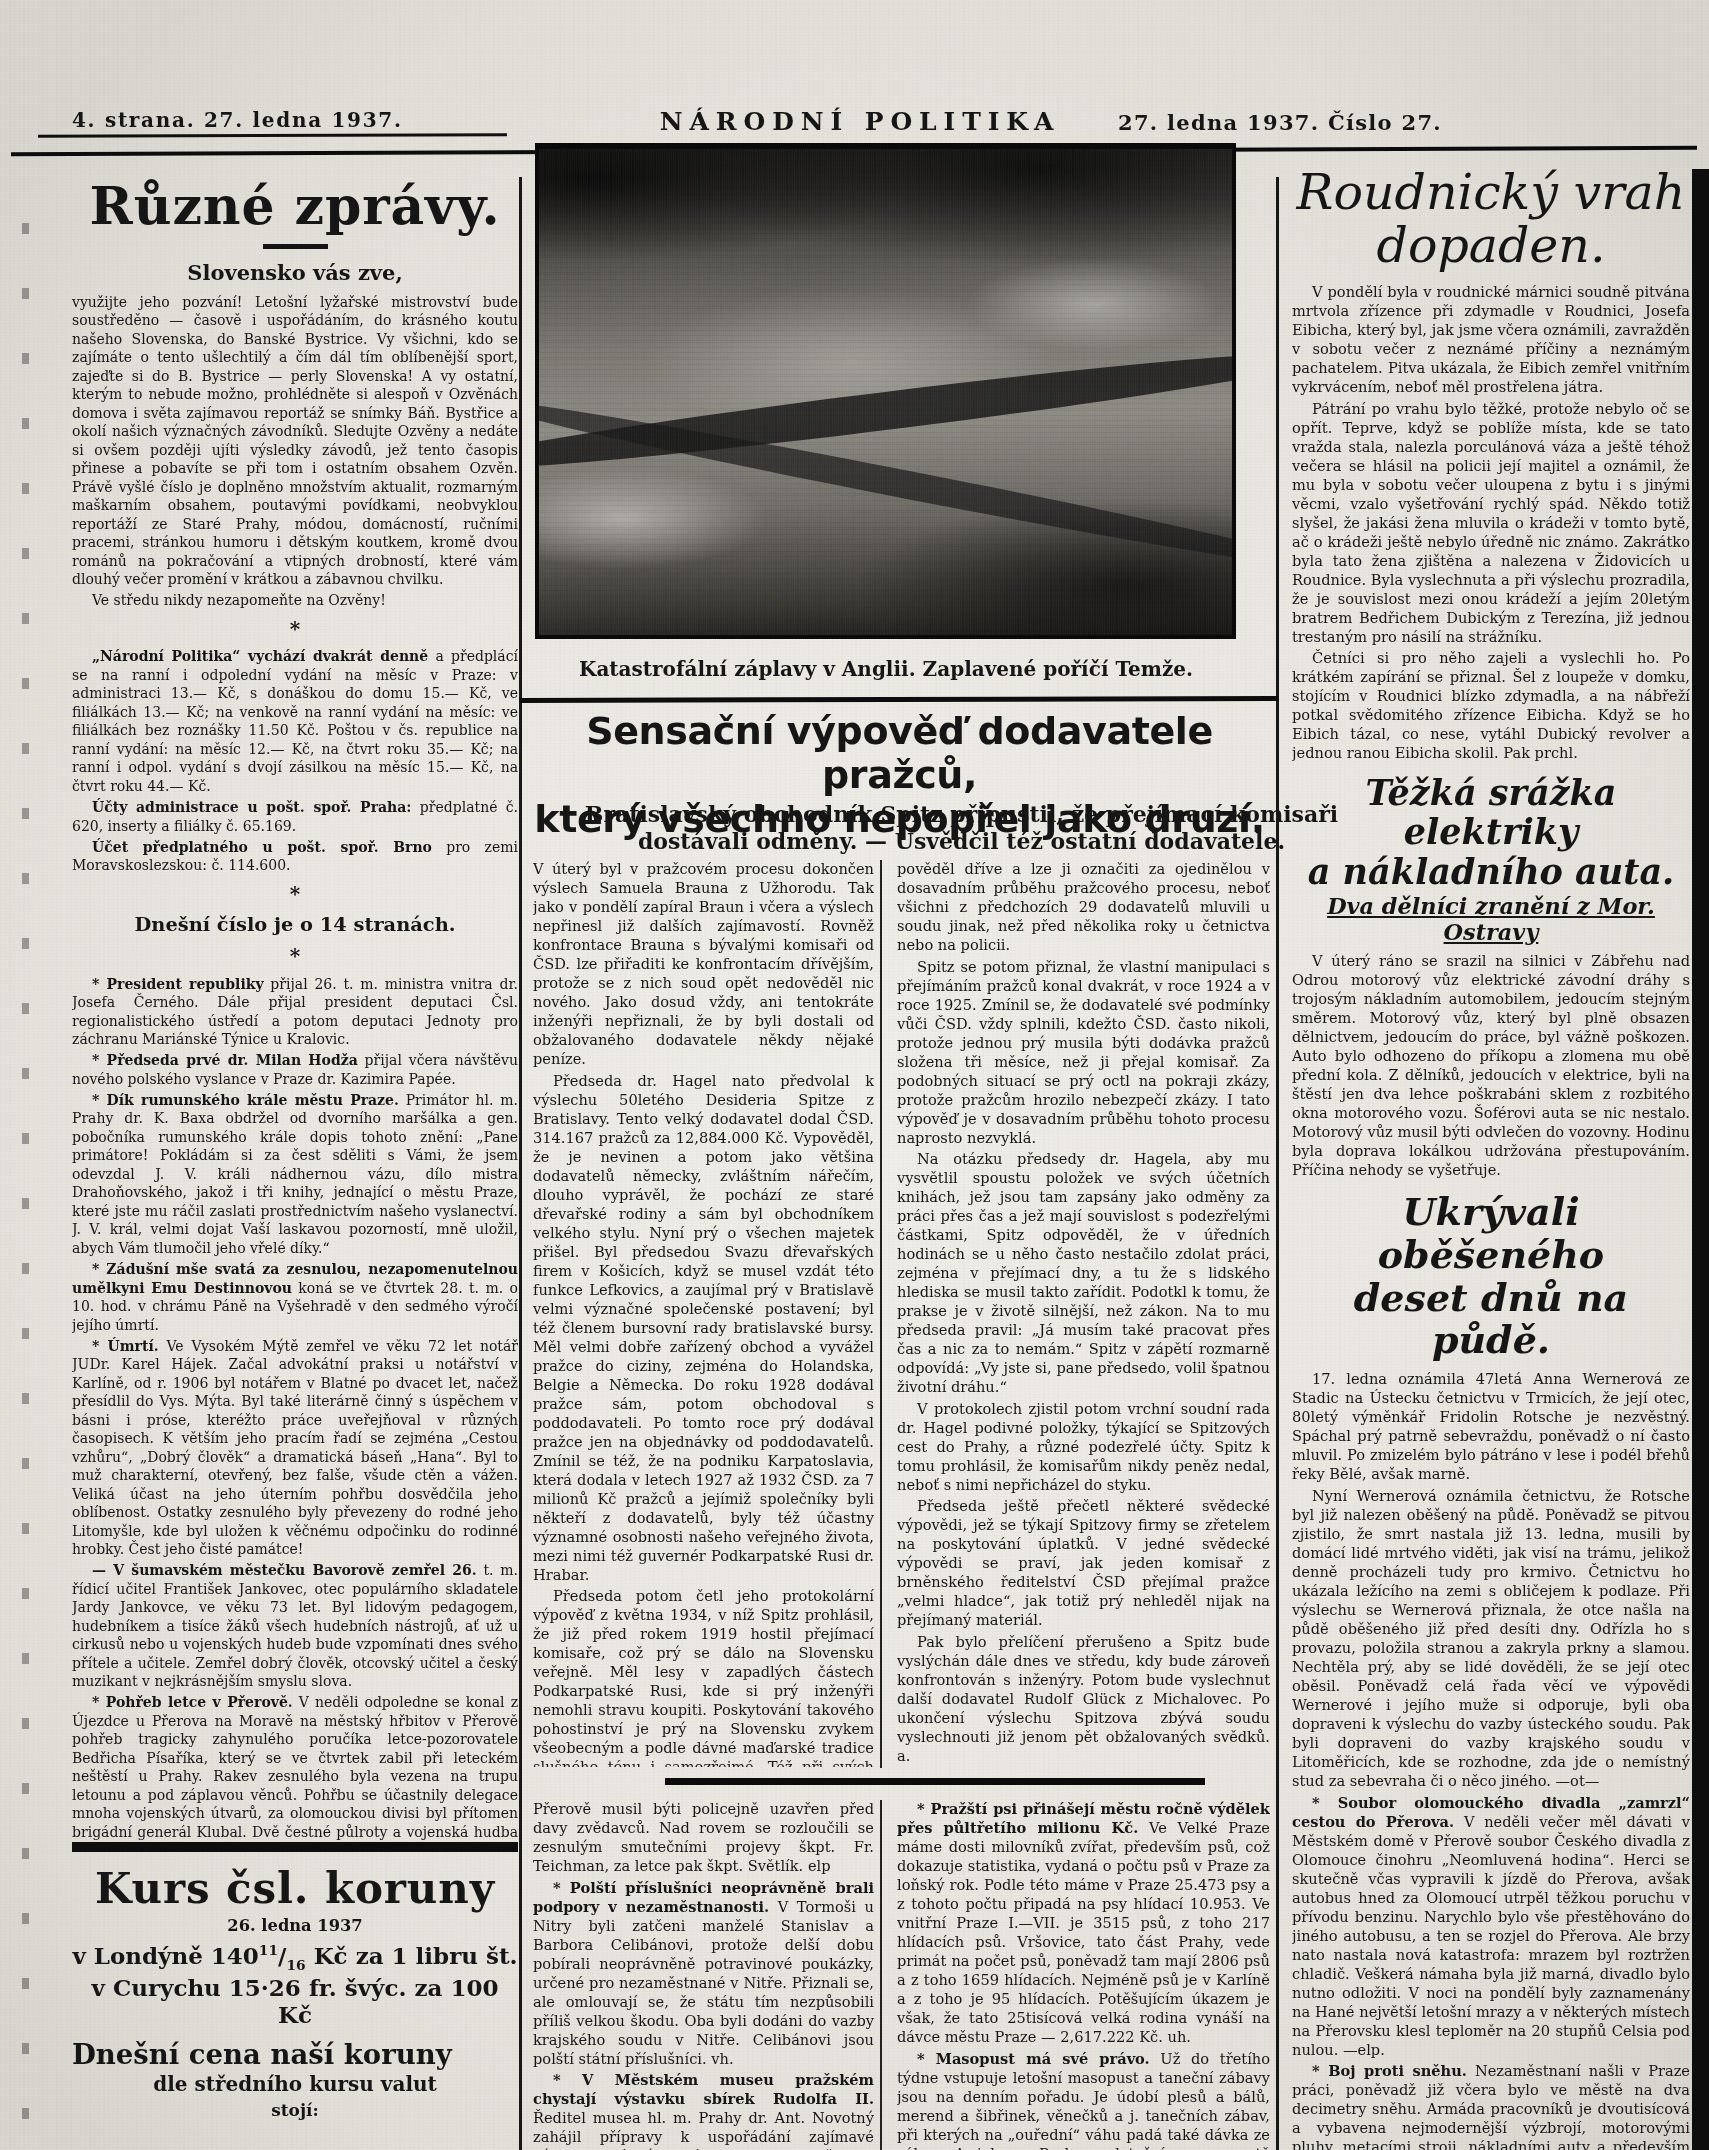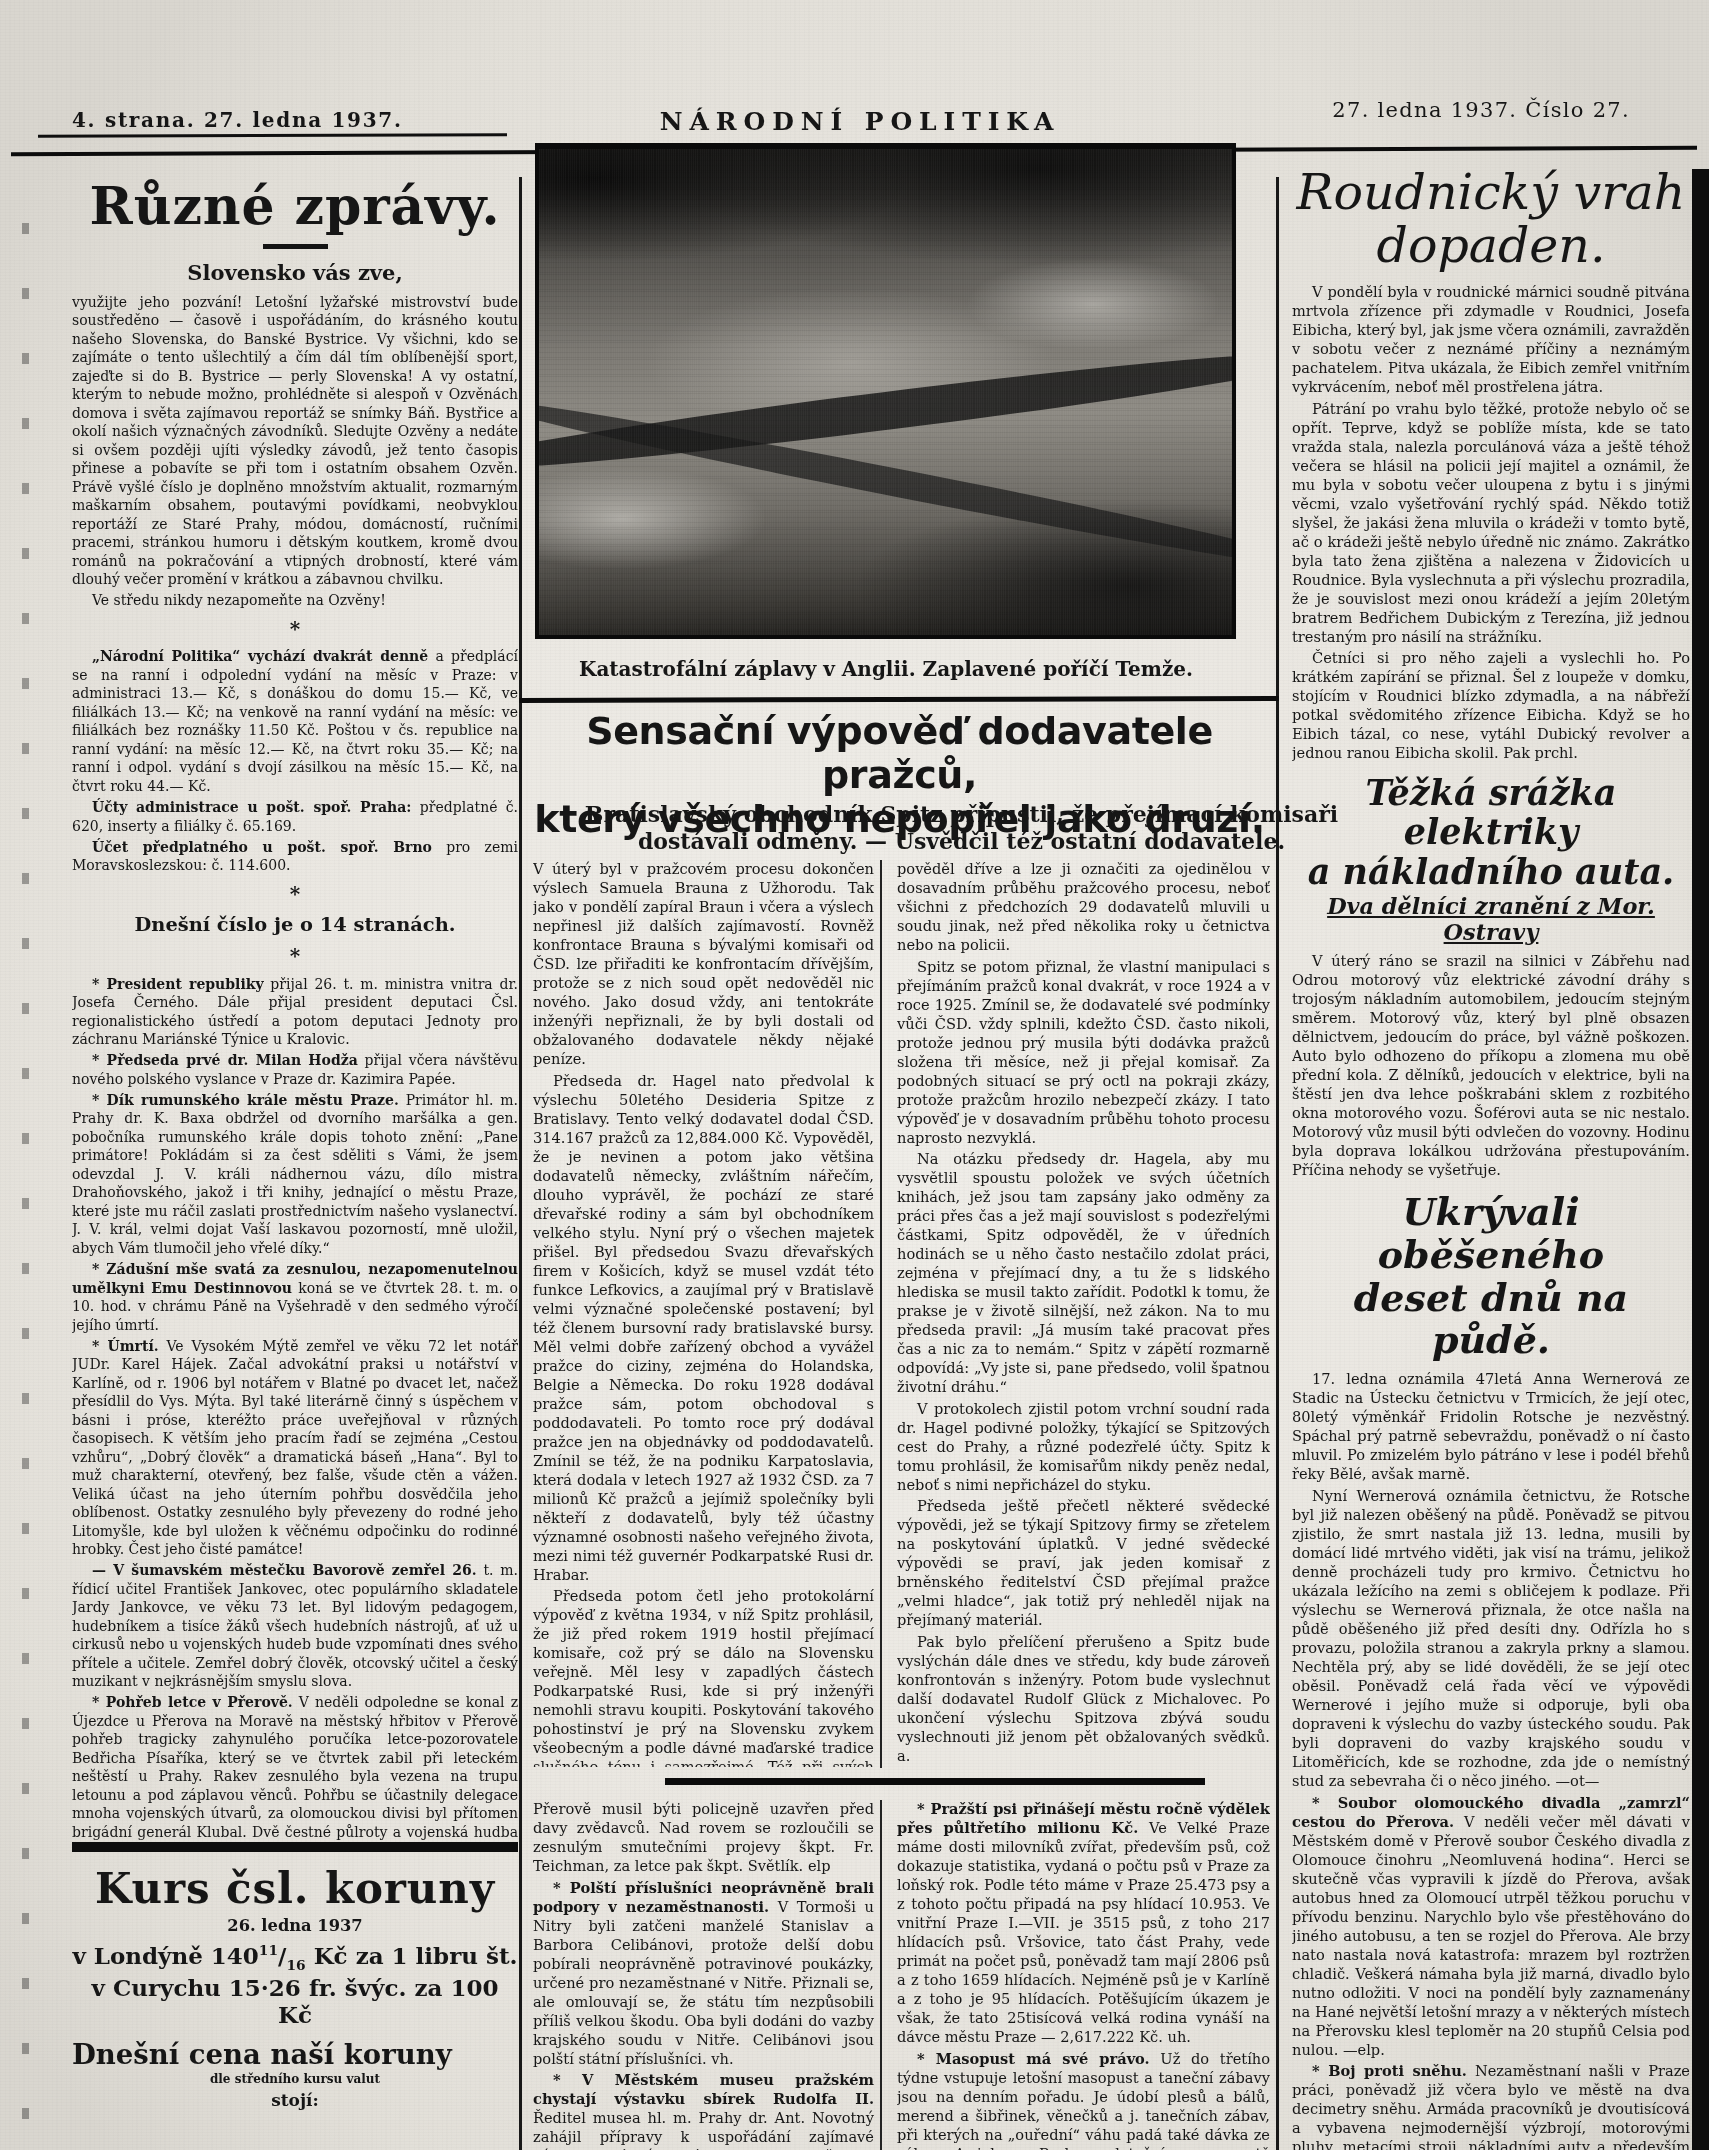--- a/index.html
+++ b/index.html
@@ -16,21 +16,21 @@
       repeating-linear-gradient(0deg, rgba(0,0,0,.015) 0 0.9px, transparent 0.9px 3px),
       repeating-linear-gradient(90deg, rgba(0,0,0,.01) 0 1.3px, transparent 1.3px 4.7px);
   }
   .edge-right{position:absolute;left:1692px;top:169px;width:17px;height:2313px;background:#0e0e0e;}
   .edge-left-smudge{position:absolute;left:22.4px;top:185px;width:6.9px;height:2194px;opacity:.45;
     background:repeating-linear-gradient(0deg, rgba(20,20,20,.8) 0 11.2px, transparent 11.2px 65px);}
   
   .mh-left{position:absolute;left:72px;top:108px;font-size:20px;font-weight:bold;letter-spacing:1.7px;}
   .mh-center{position:absolute;left:516px;top:107px;width:688px;text-align:center;
     font-size:25px;font-weight:bold;letter-spacing:6.9px;font-family:"DejaVu Serif","Liberation Serif",serif;}
-  .mh-right{position:absolute;left:1118px;top:98px;width:512px;text-align:right;font-size:21px;font-weight:normal;letter-spacing:1.3px;}
+  .mh-right{position:absolute;left:1118px;top:110px;width:512px;text-align:left;font-size:21px;font-weight:bold;letter-spacing:1.3px;}
   .rule-under-left{position:absolute;left:38px;top:134px;width:469px;height:3.4px;background:#101010;transform:rotate(-.2deg);}
   .rule-masthead{position:absolute;left:11.2px;top:149px;width:1686px;height:4.3px;background:#0c0c0c;transform:rotate(-.22deg);}
   
   .vrule-1{position:absolute;left:519px;top:177px;width:2.6px;height:2290px;background:#181818;}
   .vrule-2{position:absolute;left:1276px;top:177px;width:2.6px;height:2290px;background:#181818;}
   .vrule-mid{position:absolute;left:880px;top:860px;width:1.7px;height:908px;background:#222;}
   .vrule-mid2{position:absolute;left:880px;top:1800px;width:1.7px;height:662px;background:#222;}
   
   .leftcol{position:absolute;left:72px;top:171px;width:446px;height:1669px;overflow:hidden;}
   .lc-title{font-size:52px;font-weight:bold;text-align:center;margin:4.3px 0 2.6px 0;letter-spacing:0.9px;}
@@ -44,21 +44,21 @@
   .it b{font-weight:bold;}
   
   .kurs{position:absolute;left:72px;top:1842px;width:446px;height:619px;overflow:hidden;}
   .kurs-bar{width:100%;height:9.5px;background:#0d0d0d;margin-bottom:12px;}
   .kurs-title{font-size:42px;font-weight:bold;text-align:center;letter-spacing:0.9px;margin:2.6px 0 3.4px 0;}
   .kurs-date{font-size:16.3px;font-weight:bold;text-align:center;margin:3.4px 0 6.9px 0;}
   .kurs-line{font-size:23px;font-weight:bold;text-align:center;margin:1.7px 0;}
   .kurs-line sup{font-size:13.8px;}
   .kurs-line sub{font-size:13.8px;}
   .kurs-h2{font-size:27.5px;font-weight:bold;text-align:left;margin:9.5px 0 2.6px 0;}
-  .kurs-h3{font-size:12px;font-weight:bold;text-align:center;margin:1.7px 0;}
+  .kurs-h3{font-size:20px;font-weight:bold;text-align:center;margin:1.7px 0;}
   .kurs-stoji{font-size:17px;font-weight:bold;text-align:center;margin:3.4px 0 4.3px 0;}
   
   .photo{position:absolute;left:535px;top:143px;width:693px;height:486px;
     border:4.3px solid #0a0a0a;border-top-width:6.9px;
     background:
       radial-gradient(ellipse 206px 73px at 12% 76%, rgba(226,224,218,.55), transparent 70%),
       radial-gradient(ellipse 181px 65px at 80% 32%, rgba(222,220,214,.5), transparent 70%),
       radial-gradient(ellipse 292px 108px at 45% 44%, rgba(198,195,188,.45), transparent 70%),
       radial-gradient(ellipse 379px 120px at 85% 90%, rgba(14,14,14,.78), transparent 72%),
       radial-gradient(ellipse 422px 112px at 8% 6%, rgba(8,8,8,.9), transparent 75%),

